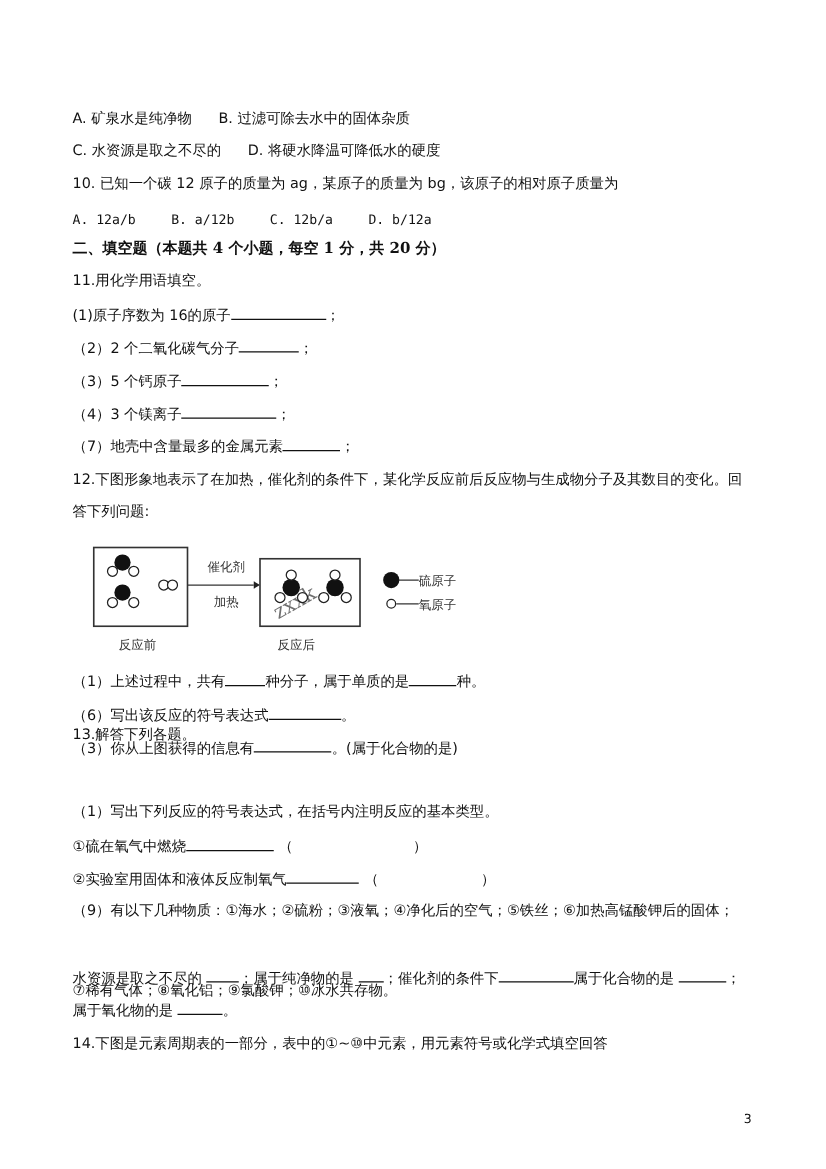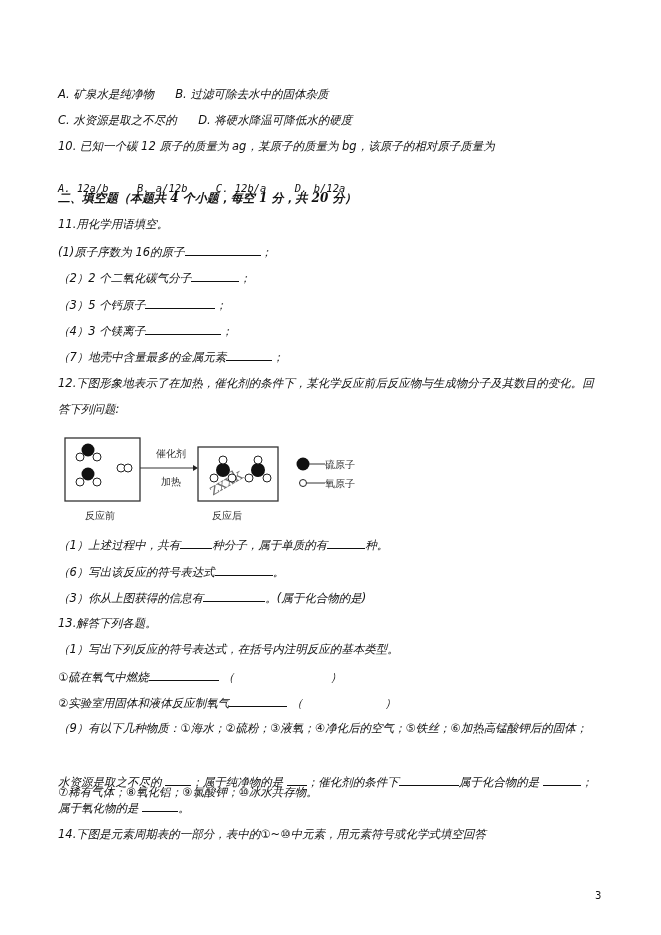--- a/index.html
+++ b/index.html
@@ -1,43 +1,43 @@
 <!DOCTYPE html>
 <html><head>
 <meta charset="utf-8">
 <style>
   html, body { margin: 0; padding: 0; background: #ffffff; }
   body { width: 661px; height: 935px; position: relative; overflow: hidden;
          font-family: "DejaVu Sans", "Liberation Sans", sans-serif; color: #111; }
-  .line { position: absolute; left: 58px; font-size: 11.5px; line-height: 16px; white-space: nowrap; font-style: italic; }
+  .line { position: absolute; left: 58px; font-size: 11.5px; line-height: 16px; white-space: nowrap; }
   .mono { font-family: "DejaVu Sans Mono", "Liberation Mono", monospace; font-size: 10.5px; }
   .bold { font-weight: bold; font-family: "DejaVu Serif", "Liberation Serif", serif; font-size: 12px; }
   .blank { display: inline-block; border-bottom: 1px solid #111; height: 12px; vertical-align: baseline; }
   .gap { display: inline-block; }
   .pageno { position: absolute; left: 595px; top: 890px; font-size: 10px; }
   
-  .diagram { position: absolute; left: 60px; top: 432px; width: 320px; height: 92px; text-align: right; }
+  .diagram { position: absolute; left: 70px; top: 432px; width: 320px; height: 92px; text-align: right; }
   .diagram svg text { font-family: "DejaVu Serif", "Liberation Serif", serif; fill: #333; }
 </style>
 </head>
 <body>
 
 <div class="line" style="top:86px">
   <span>A. 矿泉水是纯净物</span>
   <span class="gap" style="width:14px"></span>
   <span>B. 过滤可除去水中的固体杂质</span>
 </div>
 <div class="line" style="top:112px">
   <span>C. 水资源是取之不尽的</span>
   <span class="gap" style="width:14px"></span>
   <span>D. 将硬水降温可降低水的硬度</span>
 </div>
 
 <div class="line" style="top:138px">10.  已知一个碳 12 原子的质量为 ag，某原子的质量为 bg，该原子的相对原子质量为</div>
-<div class="line mono" style="top:180px">
+<div class="line mono" style="top:168px">
   <span>A.  12a/b</span><span class="gap" style="width:22px"></span>
   <span>B.  a/12b</span><span class="gap" style="width:22px"></span>
   <span>C.  12b/a</span><span class="gap" style="width:22px"></span>
   <span>D.  b/12a</span>
 </div>
 
 <div class="line bold" style="top:190px">二、填空题（本题共 4 个小题，每空 1 分，共 20 分）</div>
 
 <div class="line" style="top:216px">11.用化学用语填空。</div>
 <div class="line" style="top:243px">
@@ -108,30 +108,30 @@
       <circle cx="243" cy="51" r="3.5" fill="#fff" stroke="#222"></circle>
       <line x1="247" y1="51" x2="265" y2="51" stroke="#333"></line>
       <text x="265" y="55" font-size="10">氧原子</text>
     </g>
     <text x="25" y="87" font-size="10">反应前</text>
     <text x="152" y="87" font-size="10">反应后</text>
   </svg>
 </div>
 
 <div class="line" style="top:536px">
-  <span>（1）上述过程中，共有</span><span class="blank" style="width:32px"></span><span>种分子，属于单质的有</span><span class="blank" style="width:38px"></span><span>种。</span>
+  <span>（1）上述过程中，共有</span><span class="blank" style="width:32px"></span><span>种分子，属于单质的是</span><span class="blank" style="width:38px"></span><span>种。</span>
 </div>
 <div class="line" style="top:563px">
   <span>（6）写出该反应的符号表达式</span><span class="blank" style="width:58px"></span><span>。</span>
 </div>
 <div class="line" style="top:589px">
   <span>（3）你从上图获得的信息有</span><span class="blank" style="width:62px"></span><span>。(属于化合物的是)</span>
 </div>
 
-<div class="line" style="top:615px">13.解答下列各题。</div>
+<div class="line" style="top:579px">13.解答下列各题。</div>
 <div class="line" style="top:641px">（1）写出下列反应的符号表达式，在括号内注明反应的基本类型。</div>
 <div class="line" style="top:668px">
   <span>①硫在氧气中燃烧</span><span class="blank" style="width:70px"></span><span class="gap" style="width:4px"></span><span>（</span><span class="gap" style="width:96px"></span><span>）</span>
 </div>
 <div class="line" style="top:694px">
   <span>②实验室用固体和液体反应制氧气</span><span class="blank" style="width:58px"></span><span class="gap" style="width:4px"></span><span>（</span><span class="gap" style="width:82px"></span><span>）</span>
 </div>
 <div class="line" style="top:720px">（9）有以下几种物质：①海水；②硫粉；③液氧；④净化后的空气；⑤铁丝；⑥加热高锰酸钾后的固体；</div>
 <div class="line" style="top:784px">⑦稀有气体；⑧氧化铝；⑨氯酸钾；⑩冰水共存物。</div>
 <div class="line" style="top:773px">

